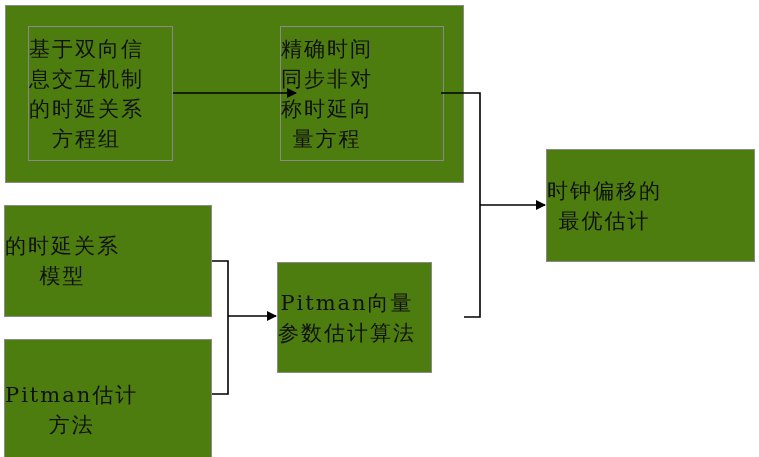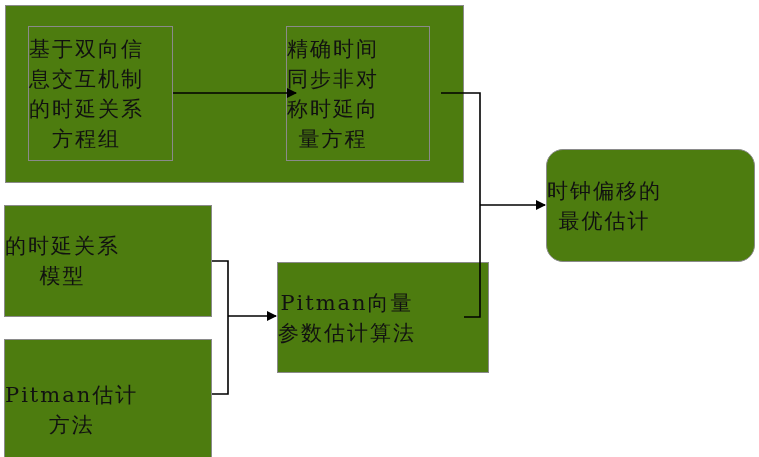--- a/index.html
+++ b/index.html
@@ -16,43 +16,43 @@
 
 <div class="box" style="left:5px; top:5px; width:459px; height:178px;"></div>
 
 <div class="box" style="left:28px; top:26px; width:145px; height:135px;">
   <span>基于双向信
 息交互机制
 的时延关系
 方程组</span>
 </div>
 
-<div class="box" style="left:286px; top:26px; width:144px; height:135px;">
+<div class="box" style="left:280px; top:26px; width:164px; height:135px;">
   <span>精确时间
 同步非对
 称时延向
 量方程</span>
 </div>
 
 <div class="box" style="left:4px; top:205px; width:208px; height:112px;">
   <span>的时延关系
 模型</span>
 </div>
 
 <div class="box" style="left:4px; top:339px; width:208px; height:141px;">
   <span>Pitman估计
 方法</span>
 </div>
 
-<div class="box" style="left:277px; top:262px; width:212px; height:111px;">
+<div class="box" style="left:277px; top:262px; width:155px; height:111px;">
   <span>Pitman向量
 参数估计算法</span>
 </div>
 
-<div class="box" style="left:546px; top:149px; width:209px; height:113px;border-radius:17px;">
+<div class="box" style="left:546px; top:149px; width:209px; height:113px;">
   <span>时钟偏移的
 最优估计</span>
 </div>
 
 <svg class="links" width="759" height="457">
   <defs>
     <marker id="arrowhead" markerWidth="10" markerHeight="10" refX="9" refY="5" orient="auto" markerUnits="userSpaceOnUse">
       <path d="M0,0 L10,5 L0,10 Z" fill="#000"></path>
     </marker>
   </defs>

